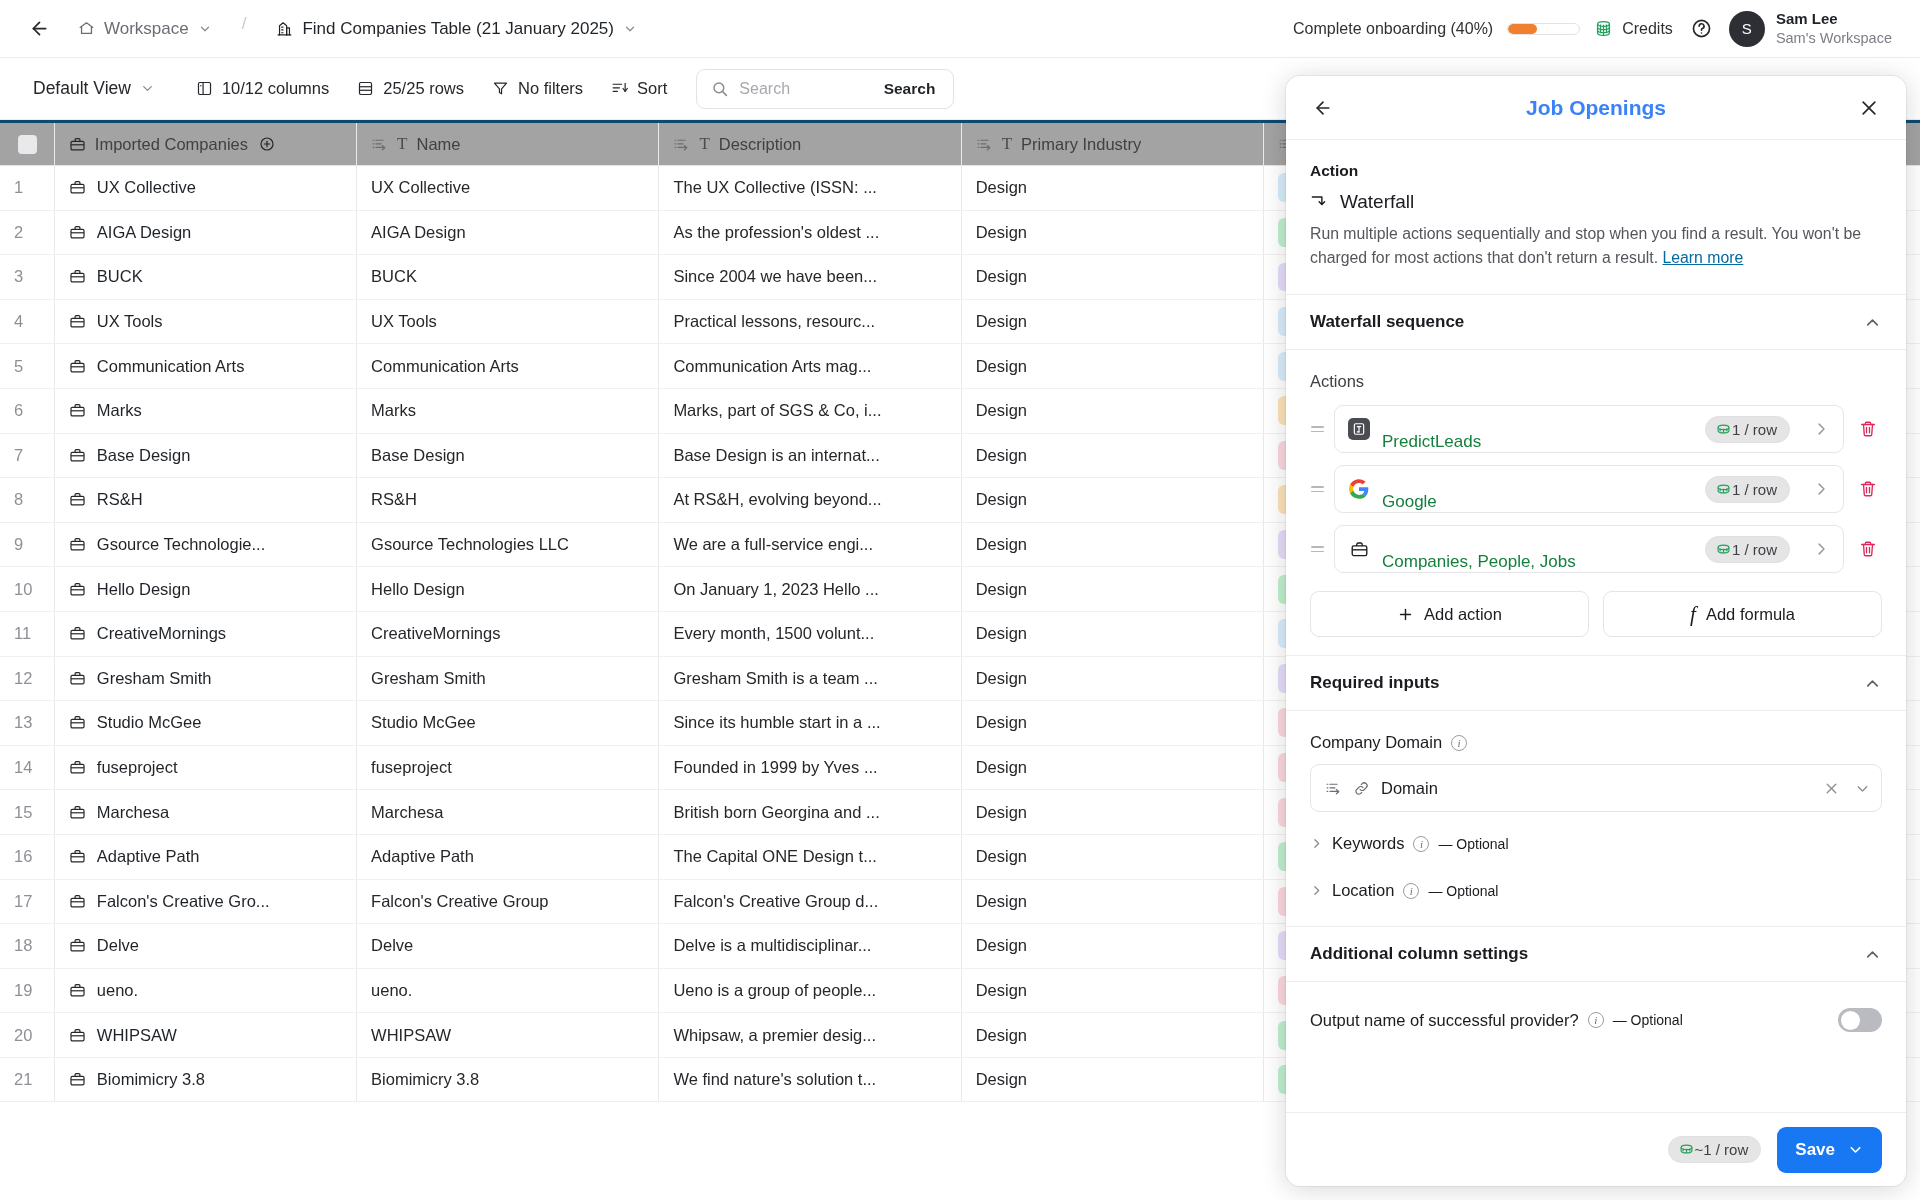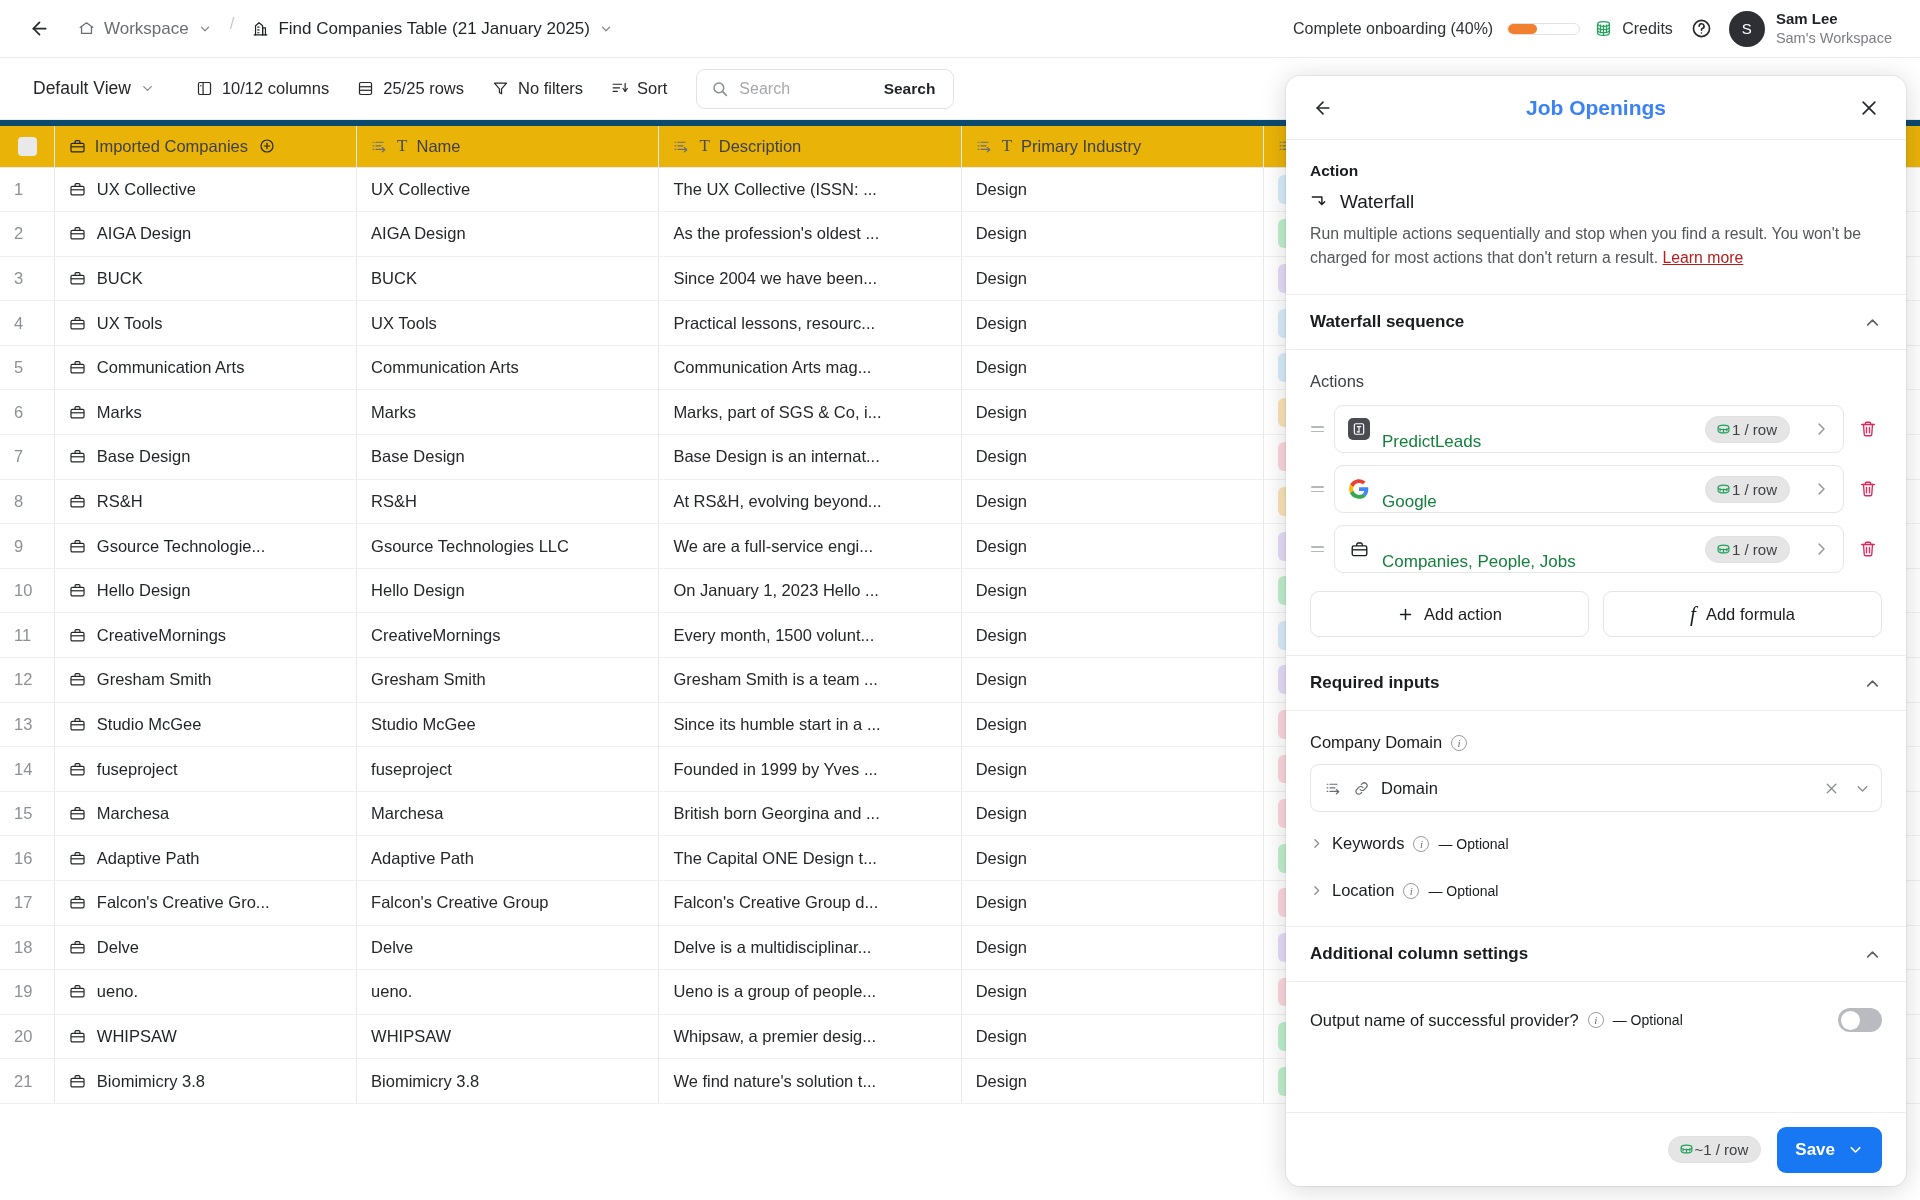--- a/index.html
+++ b/index.html
@@ -18,21 +18,21 @@
     position: absolute; top: 0; left: 0; width: 1920px; height: 58px;
     display: flex; align-items: center;
     border-bottom: 1px solid #ececee;
     background: #fff;
     padding: 0 22px;
   }
   .back-arrow {
     width: 34px; height: 34px; display: flex; align-items: center; justify-content: center;
     border-radius: 6px; cursor: pointer; color: #26272b;
   }
-  .crumbs { display: flex; gap: 4px; margin-left: 14px; }
+  .crumbs { display: flex; gap: 16px; margin-left: 14px; }
   .crumb {
     display: flex; align-items: center; gap: 9px;
     padding: 5px 8px; border-radius: 6px; cursor: pointer;
     font-size: 17px; color: #6b6d74;
   }
   .crumb.active { color: #1f2328; font-weight: 400; }
   .crumb-sep { color: #c9cacd; font-size: 17px; padding: 0 6px; }
   .chev { color: #8b8d93; display: flex; align-items: center; }
 
   .topbar-right { margin-left: auto; display: flex; align-items: center; gap: 6px; }
@@ -87,22 +87,22 @@
 
   
   .table-area { position: absolute; top: 120px; left: 0; width: 1920px; bottom: 0; overflow: hidden; background:#fff; }
   table.grid { border-collapse: collapse; table-layout: fixed; width: 1920px; }
   table.grid th, table.grid td {
     border-right: 1px solid #eaeaec; border-bottom: 1px solid #f0f0f1;
     height: 44.6px; padding: 0 14px; text-align: left; font-weight: normal;
     overflow: hidden; white-space: nowrap; font-size: 16.5px; vertical-align: middle;
   }
   table.grid thead th {
-    height: 44px; background: #eab308; color: #3f4146; font-size: 16.5px;
-    border-bottom: 1px solid #e6e6e8; border-top: 6px solid #0c4a6e;
+    height: 44px; background: #a3a3a3; color: #3f4146; font-size: 16.5px;
+    border-bottom: 1px solid #e6e6e8; border-top: 3px solid #0c4a6e;
   }
   .col-check { width: 46px; }
   .col-imported { width: 256px; }
   .col-name { width: 256px; }
   .col-desc { width: 256px; }
   .col-industry { width: 256px; }
   .col-size { width: 256px; }
   .col-extra { width: 300px; }
   .th-inner { display: flex; align-items: center; gap: 9px; }
   .rownum { color: #8e9096; font-size: 16px; padding-left: 18px; }
@@ -140,21 +140,21 @@
   .panel-title {
     position: absolute; left: 0; right: 0; text-align: center;
     font-size: 21px; font-weight: bold; color: #3b82f6; pointer-events: none;
   }
   .panel-head .close { margin-left: auto; }
   .panel-body { flex: 1 1 auto; overflow-y: auto; }
   .sec-pad { padding: 22px 24px 4px 24px; }
   .lbl-bold { font-size: 15.5px; font-weight: bold; color: #1a1c20; }
   .waterfall-row { display: flex; align-items: center; gap: 11px; margin-top: 11px; font-size: 19px; color: #1a1c20; }
   .desc-text { margin-top: 9px; font-size: 15.8px; line-height: 1.52; color: #54565c; padding-bottom: 20px; }
-  .desc-text a { color: #b91c1c; }
+  .desc-text a { color: #0369a1; }
 
   .accordion-head {
     height: 56px; display: flex; align-items: center; padding: 0 24px;
     border-top: 1px solid #ededef; border-bottom: 1px solid #ededef;
     font-size: 17px; font-weight: bold; color: #1a1c20; cursor: pointer;
   }
   .accordion-head .caret { margin-left: auto; color: #5d5f66; }
   .sec-inner { padding: 22px 24px 18px 24px; }
   .sec-label { font-size: 16.5px; color: #3f4146; margin-bottom: 14px; }
 

